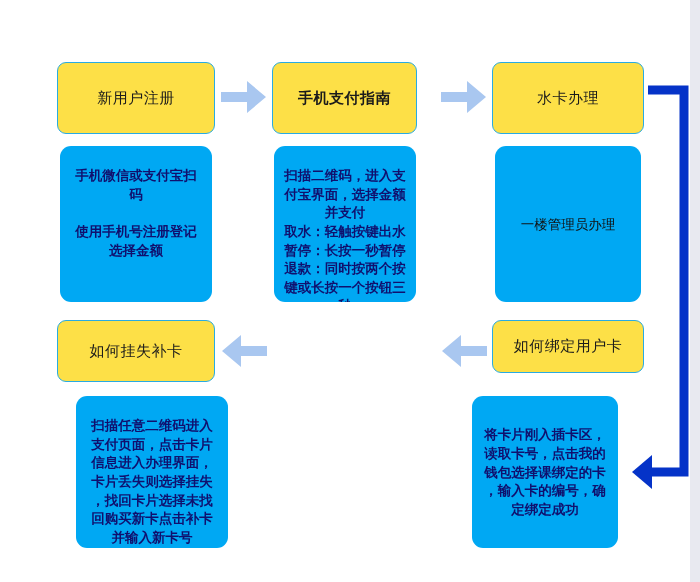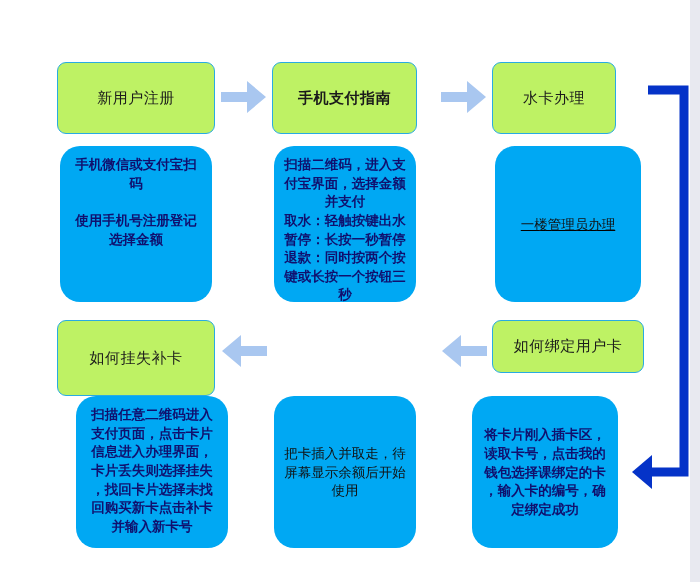--- a/index.html
+++ b/index.html
@@ -29,45 +29,45 @@
     left: 690px;
     width: 10px;
     height: 582px;
     background: #e8e9f0;
   }
 
   
   .hbox {
     position: absolute;
     box-sizing: border-box;
-    background: #bef264;
+    background: #fde047;
     border: 1.4px solid #29abe2;
     border-radius: 9px;
     display: flex;
     align-items: center;
     justify-content: center;
     text-align: center;
     color: #1b1b1b;
     font-size: 15px;
     line-height: 1.4;
     letter-spacing: 0.5px;
   }
 
   
   .cbox {
     position: absolute;
     box-sizing: border-box;
     background: #00a8f3;
-    border-radius: 20px;
+    border-radius: 11px;
     display: flex;
     justify-content: center;
     text-align: center;
     font-size: 13.5px;
     line-height: 1.38;
-    padding: 9px 7px;
+    padding: 20px 7px;
     overflow: hidden;
   }
   .cbox.top    { align-items: flex-start; }
   .cbox.middle { align-items: center; }
   .cbox .txt { width: 100%; white-space: pre-line; }
   .cbox.navy .txt  { color: #10106e; font-weight: 600; }
   .cbox.black .txt { color: #111111; font-weight: 400; }
 
   
   .arrow {
@@ -94,21 +94,21 @@
 <div id="canvas">
 
   <div class="hbox" style="left:57px; top:62px; width:158px; height:72px;">
     <span>新用户注册</span>
   </div>
 
   <div class="hbox" style="left:272px; top:62px; width:145px; height:72px;font-weight:bold;">
     <span>手机支付指南</span>
   </div>
 
-  <div class="hbox" style="left:492px; top:62px; width:124px; height:72px;">
+  <div class="hbox" style="left:492px; top:62px; width:152px; height:72px;">
     <span>水卡办理</span>
   </div>
 
   <div class="arrow" style="left:221px; top:80px;">
     <svg width="46" height="34" viewBox="0 0 46 34">
       <path d="M0 12 L26 12 L26 1 L45 17 L26 33 L26 22 L0 22 Z" fill="#a9c7f0"></path>
     </svg>
   </div>
 
   <div class="arrow" style="left:441px; top:80px;">
@@ -129,25 +129,25 @@
     <span class="txt">扫描二维码，进入支
 付宝界面，选择金额
 并支付
 取水：轻触按键出水
 暂停：长按一秒暂停
 退款：同时按两个按
 键或长按一个按钮三
 秒</span>
   </div>
 
-  <div class="cbox middle black" style="left:495px; top:146px; width:146px; height:156px;text-decoration:underline;">
+  <div class="cbox middle black" style="left:495px; top:146px; width:146px; height:156px;">
     <span class="txt">一楼管理员办理</span>
   </div>
 
-  <div class="hbox" style="left:57px; top:320px; width:158px; height:76px;">
+  <div class="hbox" style="left:57px; top:320px; width:158px; height:62px;">
     <span>如何挂失补卡</span>
   </div>
 
 
   <div class="hbox" style="left:492px; top:320px; width:152px; height:53px;">
     <span>如何绑定用户卡</span>
   </div>
 
   <div class="arrow" style="left:221px; top:334px;">
     <svg width="46" height="34" viewBox="0 0 46 34">
@@ -164,25 +164,20 @@
   <div class="cbox top navy" style="left:76px; top:396px; width:152px; height:152px;justify-content:flex-end;">
     <span class="txt">扫描任意二维码进入
 支付页面，点击卡片
 信息进入办理界面，
 卡片丢失则选择挂失
 ，找回卡片选择未找
 回购买新卡点击补卡
 并输入新卡号</span>
   </div>
 
-  <div class="cbox middle black" style="left:274px; top:396px; width:142px; height:152px;">
-    <span class="txt">把卡插入并取走，待
-屏幕显示余额后开始
-使用</span>
-  </div>
 
   <div class="cbox middle navy" style="left:472px; top:396px; width:146px; height:152px;">
     <span class="txt">将卡片刚入插卡区，
 读取卡号，点击我的
 钱包选择课绑定的卡
 ，输入卡的编号，确
 定绑定成功</span>
   </div>
 
   <div class="connector">

